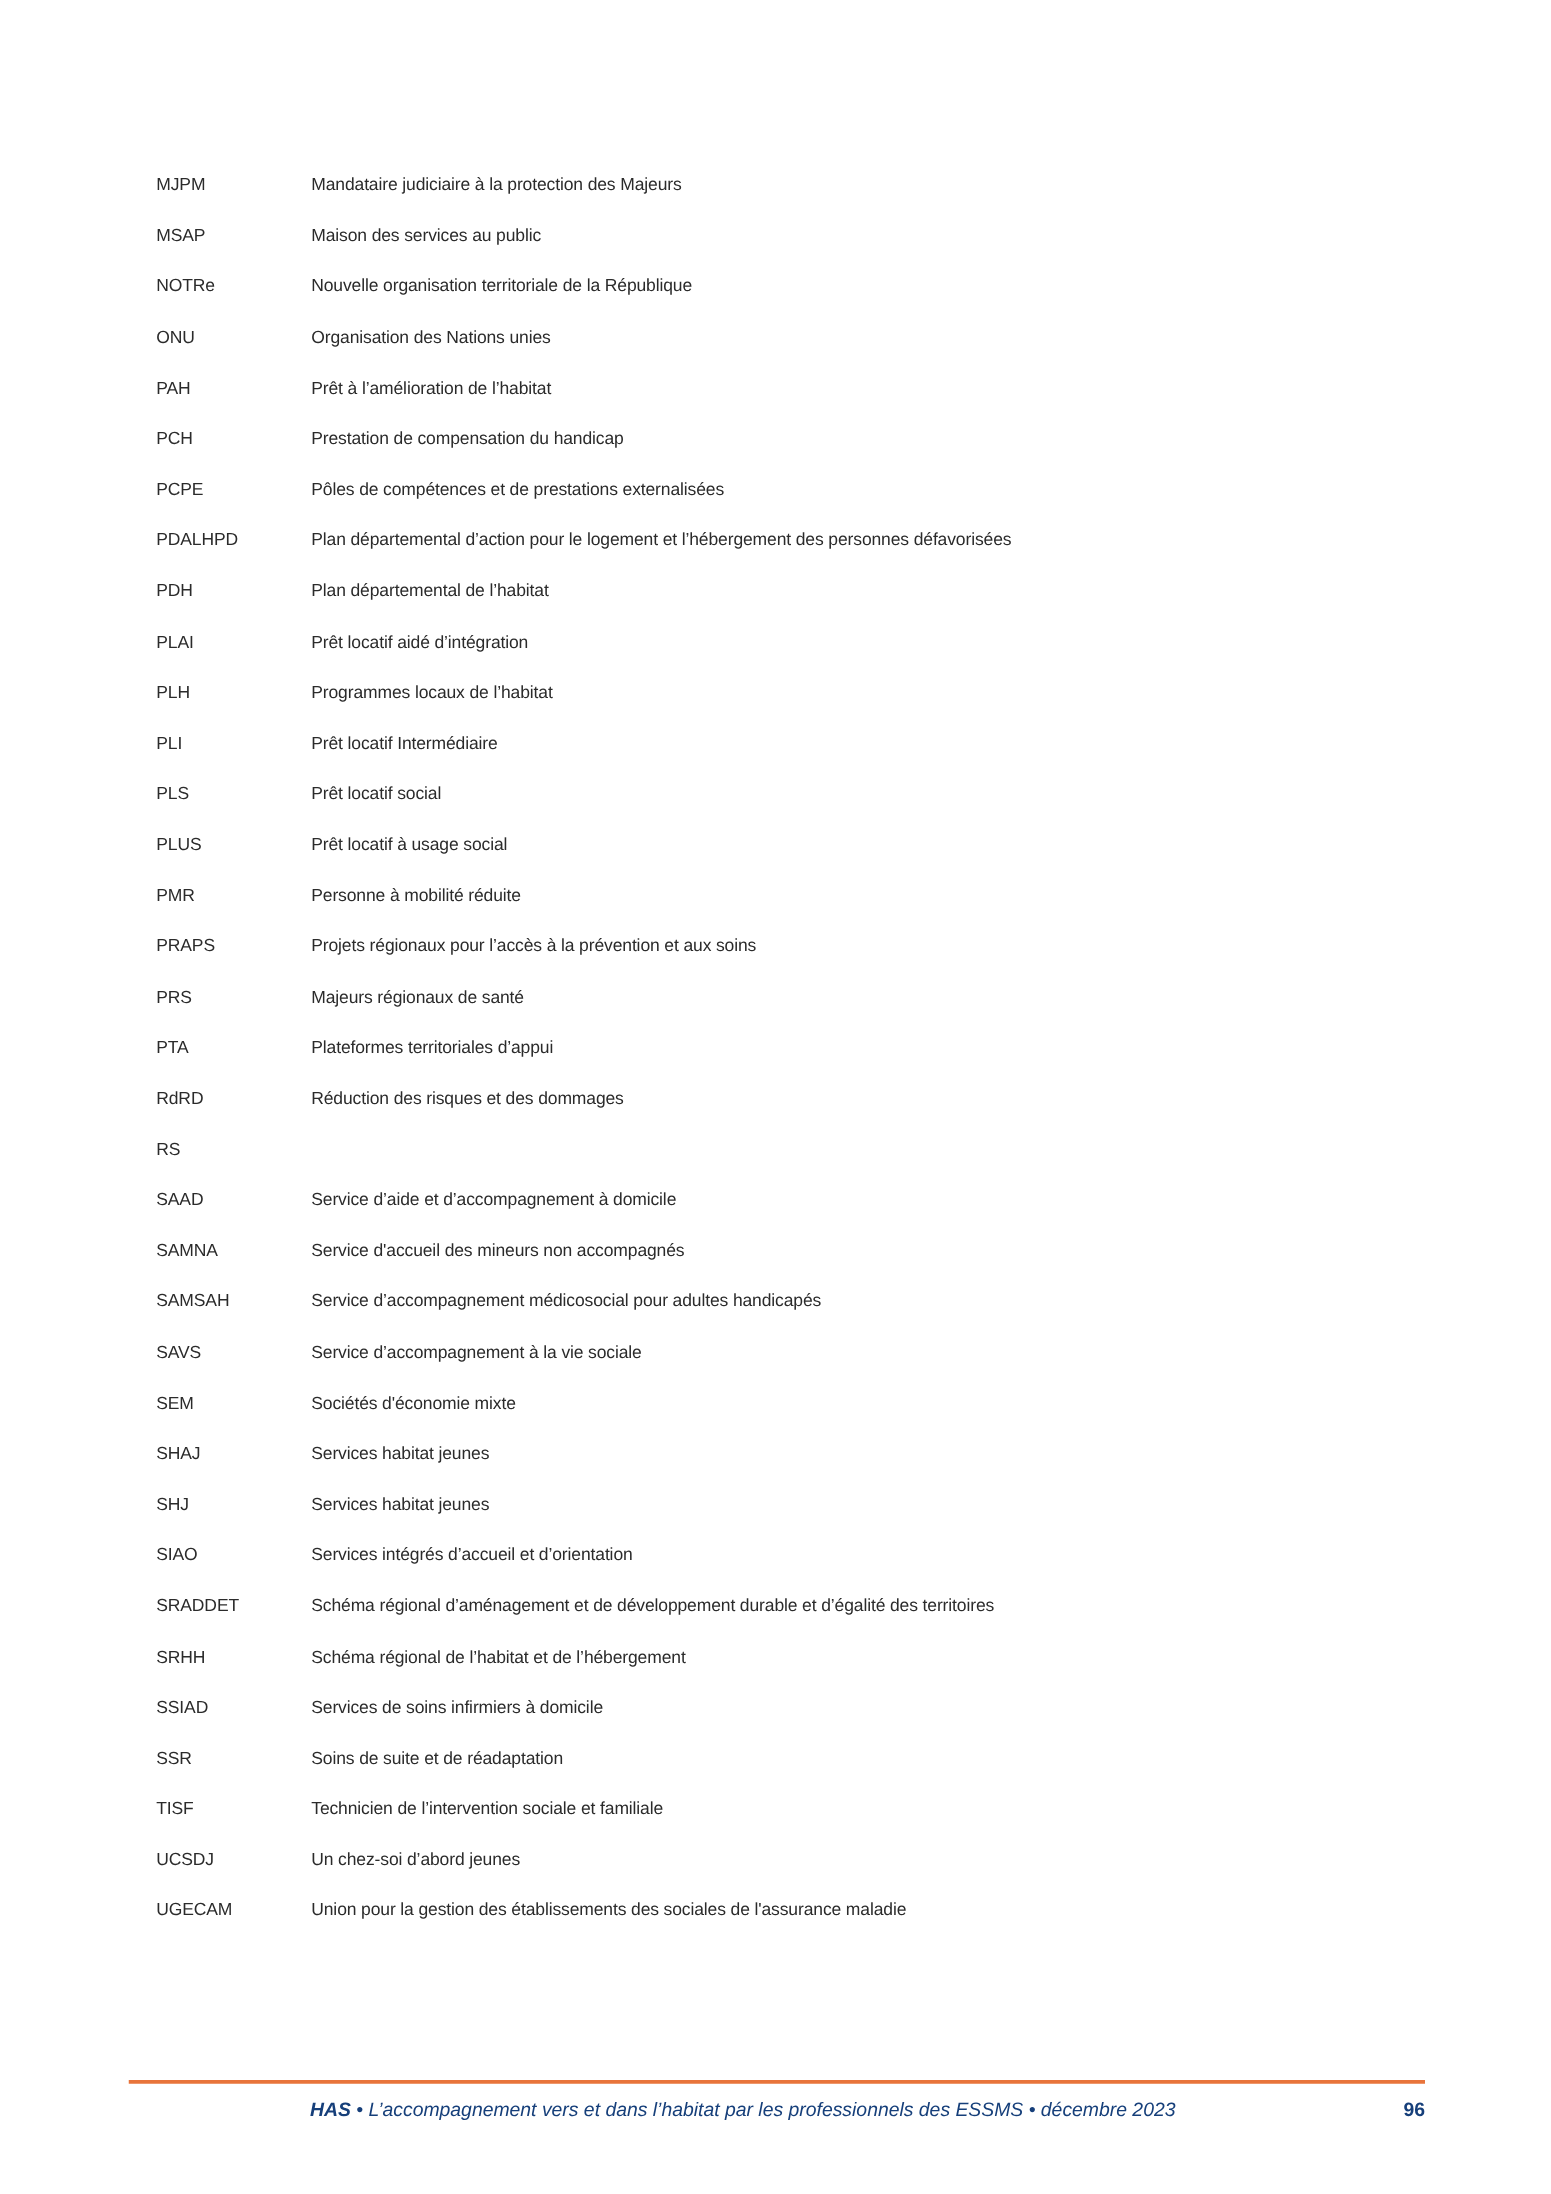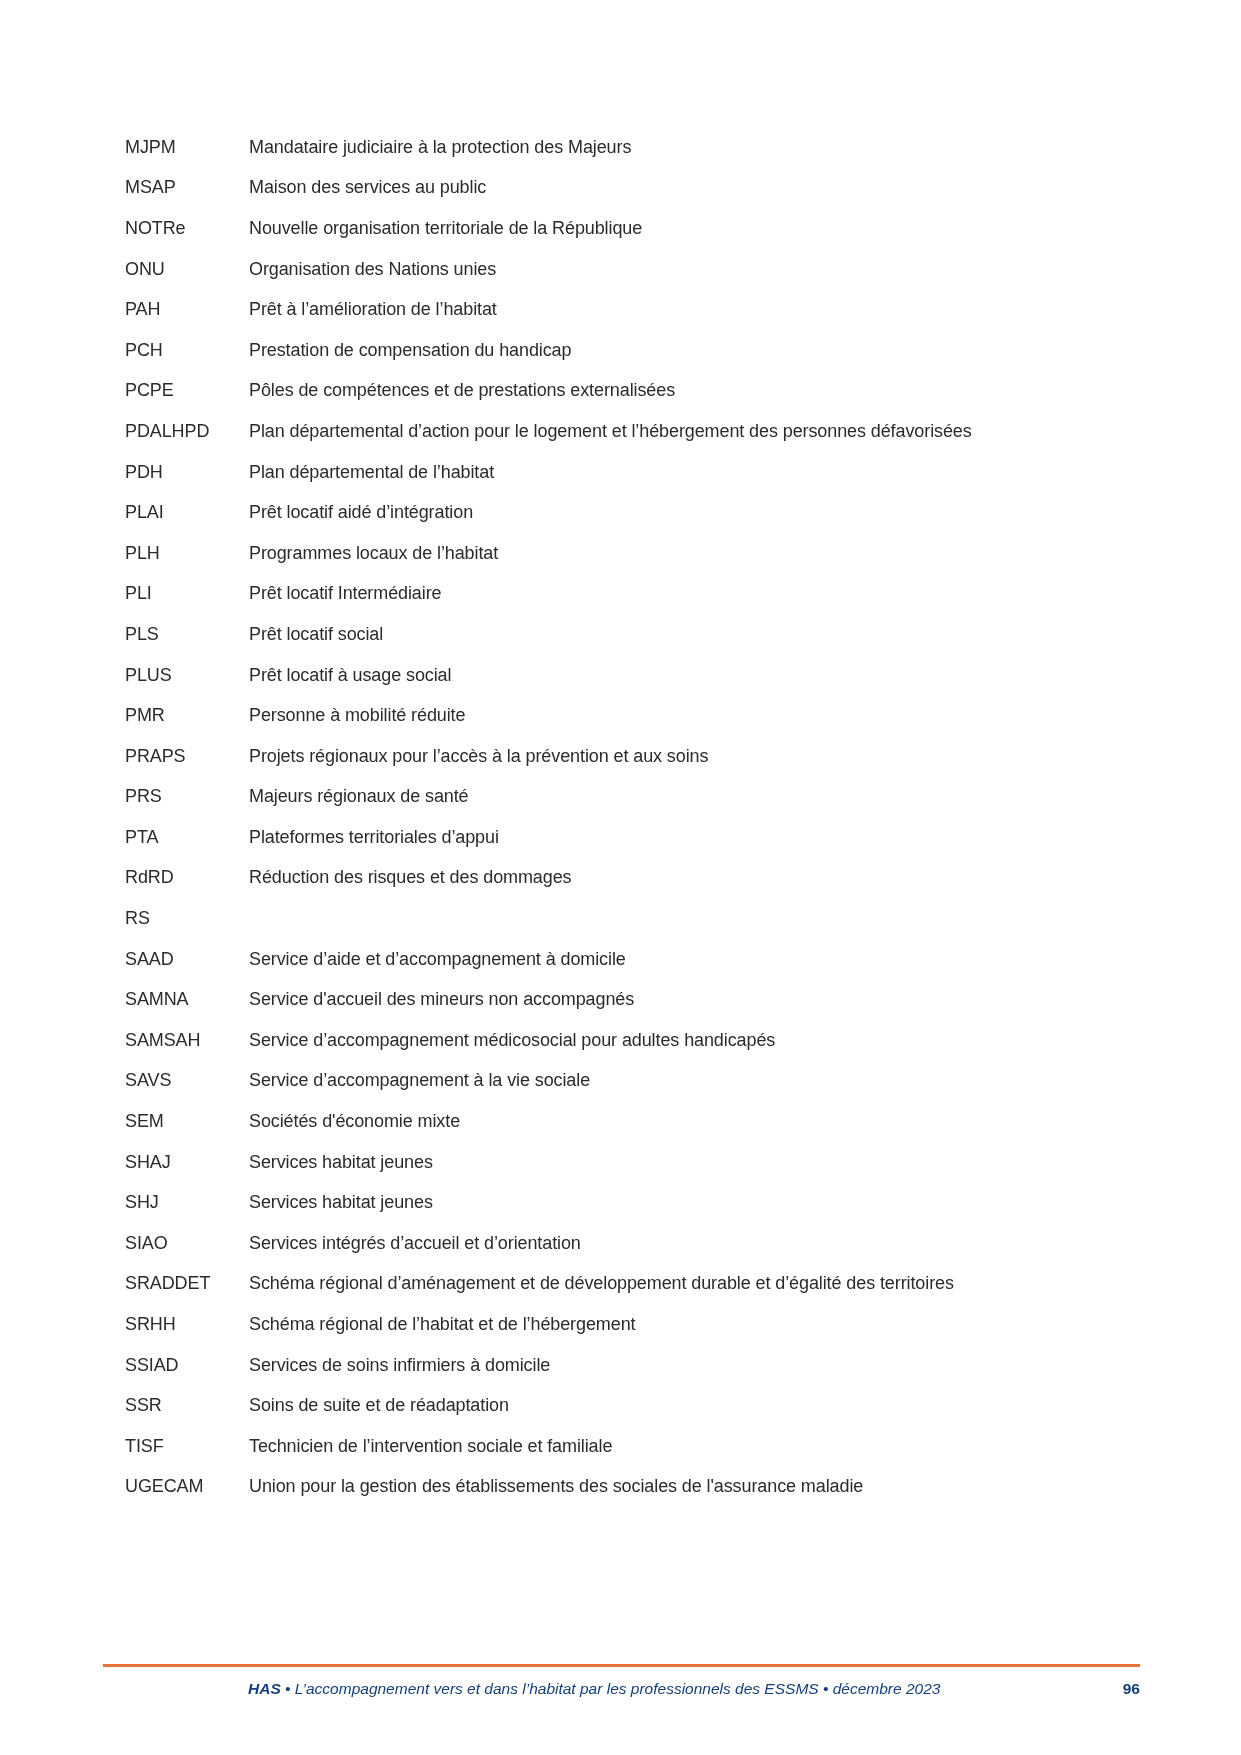--- a/index.html
+++ b/index.html
@@ -1,19 +1,19 @@
 <!DOCTYPE html>
 <html><head>
   <meta charset="utf-8">
   <style>
     html, body { margin: 0; padding: 0; background: #ffffff; }
     body { width: 1241px; height: 1755px; position: relative; overflow: hidden;
            font-family: "Liberation Sans", sans-serif; color: #2b2b2b; }
     .glossary { position: absolute; left: 125px; top: 127px; width: 1000px; }
-    .row { display: flex; height: 40.6px; align-items: center; font-size: 18px; letter-spacing: -0.1px; }
+    .row { display: flex; height: 40.6px; align-items: center; font-size: 14px; letter-spacing: -0.1px; }
     .abbr { width: 124px; flex: 0 0 124px; }
     .def { flex: 1; }
     .footer-rule { position: absolute; left: 103px; top: 1664px; width: 1037px; height: 3px; background: #e8743b; }
     .footer { position: absolute; left: 103px; top: 1680px; width: 1037px; font-size: 15.5px; color: #163f7a; }
     .footer-text { position: absolute; left: 145px; top: 0; white-space: nowrap; font-style: italic; }
     .footer-brand { font-weight: bold; }
     .page-num { position: absolute; right: 0; top: 0; font-weight: bold; text-align: center; }
   </style>
 </head>
 <body>
@@ -144,20 +144,24 @@
     </div>
     <div class="row">
       <span class="abbr">SSR</span>
       <span class="def">Soins de suite et de réadaptation</span>
     </div>
     <div class="row">
       <span class="abbr">TISF</span>
       <span class="def">Technicien de l’intervention sociale et familiale</span>
     </div>
     <div class="row">
+      <span class="abbr">UCSDJ</span>
+      <span class="def">Un chez-soi d’abord jeunes</span>
+    </div>
+    <div class="row">
       <span class="abbr">UGECAM</span>
       <span class="def">Union pour la gestion des établissements des sociales de l'assurance maladie</span>
     </div>
   </div>
 
 <div class="footer-rule"></div>
 <div class="footer">
   <div class="footer-text">
     <span class="footer-brand">HAS</span><span> • </span><span>L’accompagnement vers et dans l’habitat par les professionnels des ESSMS • décembre 2023</span>
   </div>

